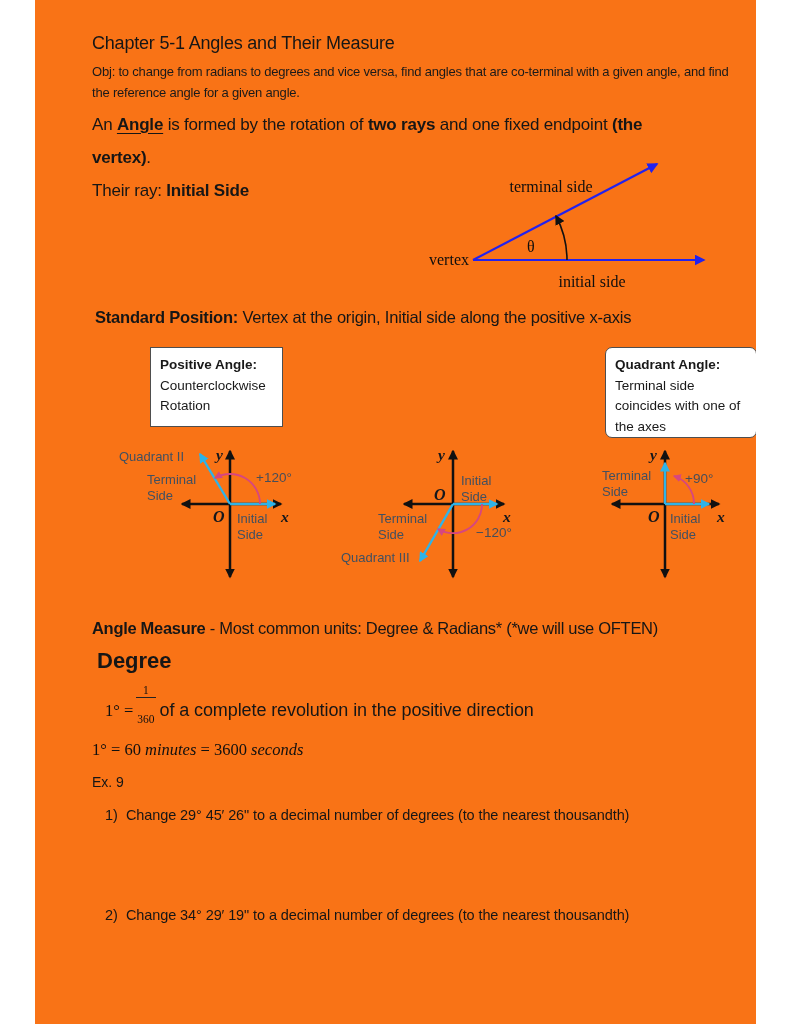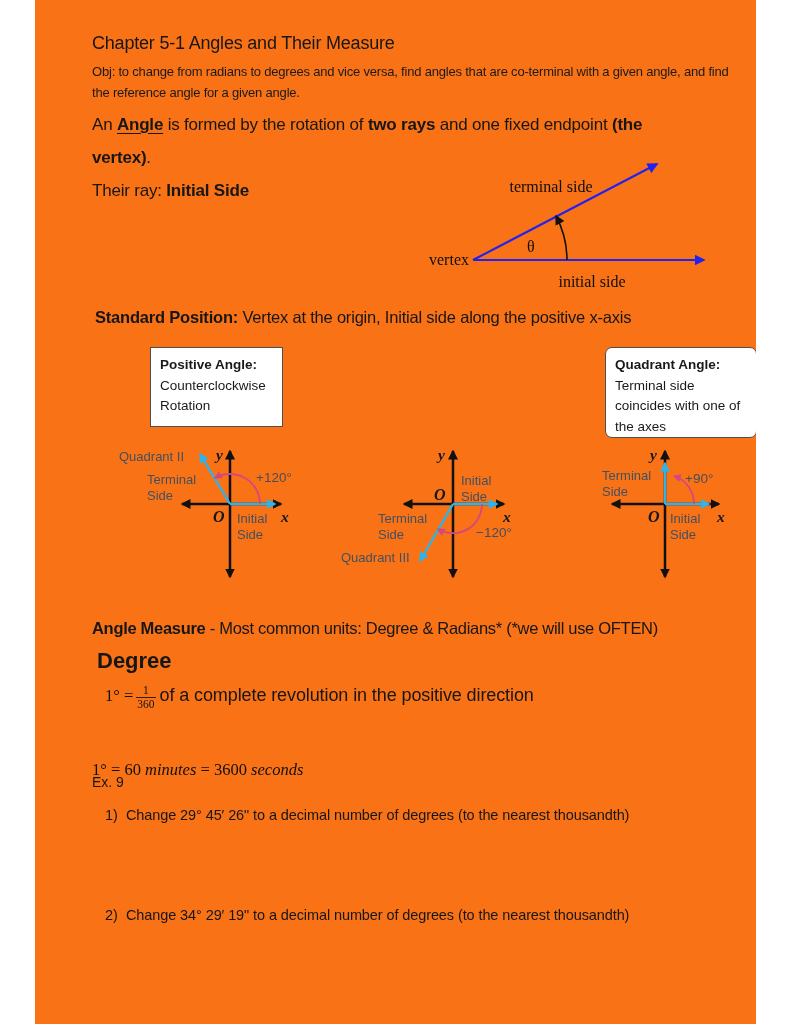--- a/index.html
+++ b/index.html
@@ -30,21 +30,21 @@
   .measure-h { font-size:16.5px; letter-spacing:-0.3px; white-space:nowrap; }
   .degree-h { font-size:22px; font-weight:bold; }
 
   .serifm { font-family:"Liberation Serif", serif; font-size:16.5px; color:#101010; }
   .f1-rest { font-size:18px; letter-spacing:-0.1px; }
   .frac {
     display:inline-block; text-align:center; vertical-align:-0.62em;
     font-family:"Liberation Serif", serif; font-size:11.5px; line-height:1.12;
     margin:0 4px 0 3px; color:#101010;
   }
-  .frac .den { display:block; border-top:1.2px solid #222; padding:0 1px; }
+  .frac .den { display:block; border-top:1.2px solid #222; padding:15px 1px; }
   .f2 { font-size:16.5px; white-space:nowrap; }
   .f2 i { font-style:italic; }
 
   .exlabel { font-size:14px; }
   .exitem { font-size:14.5px; letter-spacing:-0.1px; white-space:nowrap; }
   .exitem .pn { display:inline-block; width:21px; }
 
   
   .s-lbl  { font-family:"Liberation Serif", serif; font-size:16px; fill:#0e0e0e; }
   .d-lbl  { font-family:"Liberation Sans", sans-serif; font-size:13px; fill:#425060; }
@@ -167,21 +167,21 @@
   <div class="abs measure-h" style="left:57px; top:619px;">
     <b>Angle Measure</b>
     <span>- Most common units: Degree &amp; Radians* (*we will use OFTEN)</span>
   </div>
   <div class="abs degree-h" style="left:62px; top:648px;">Degree</div>
 
   <div class="abs nowrap" style="left:70px; top:684px;">
     <span class="serifm">1° =</span><span class="frac"><span class="num">1</span><span class="den">360</span></span><span class="f1-rest">of a complete revolution in the positive direction</span>
   </div>
 
-  <div class="abs serifm f2" style="left:57px; top:740px;margin-top:20px;">
+  <div class="abs serifm f2" style="left:57px; top:740px;">
     <span>1° = 60</span>
     <i>minutes</i>
     <span>= 3600</span>
     <i>seconds</i>
   </div>
 
   <div class="abs exlabel" style="left:57px; top:774px;">Ex. 9</div>
 
   <div class="abs exitem" style="left:70px; top:807px;">
     <span class="pn">1)</span><span>Change 29° 45′ 26" to a decimal number of degrees (to the nearest thousandth)</span>

